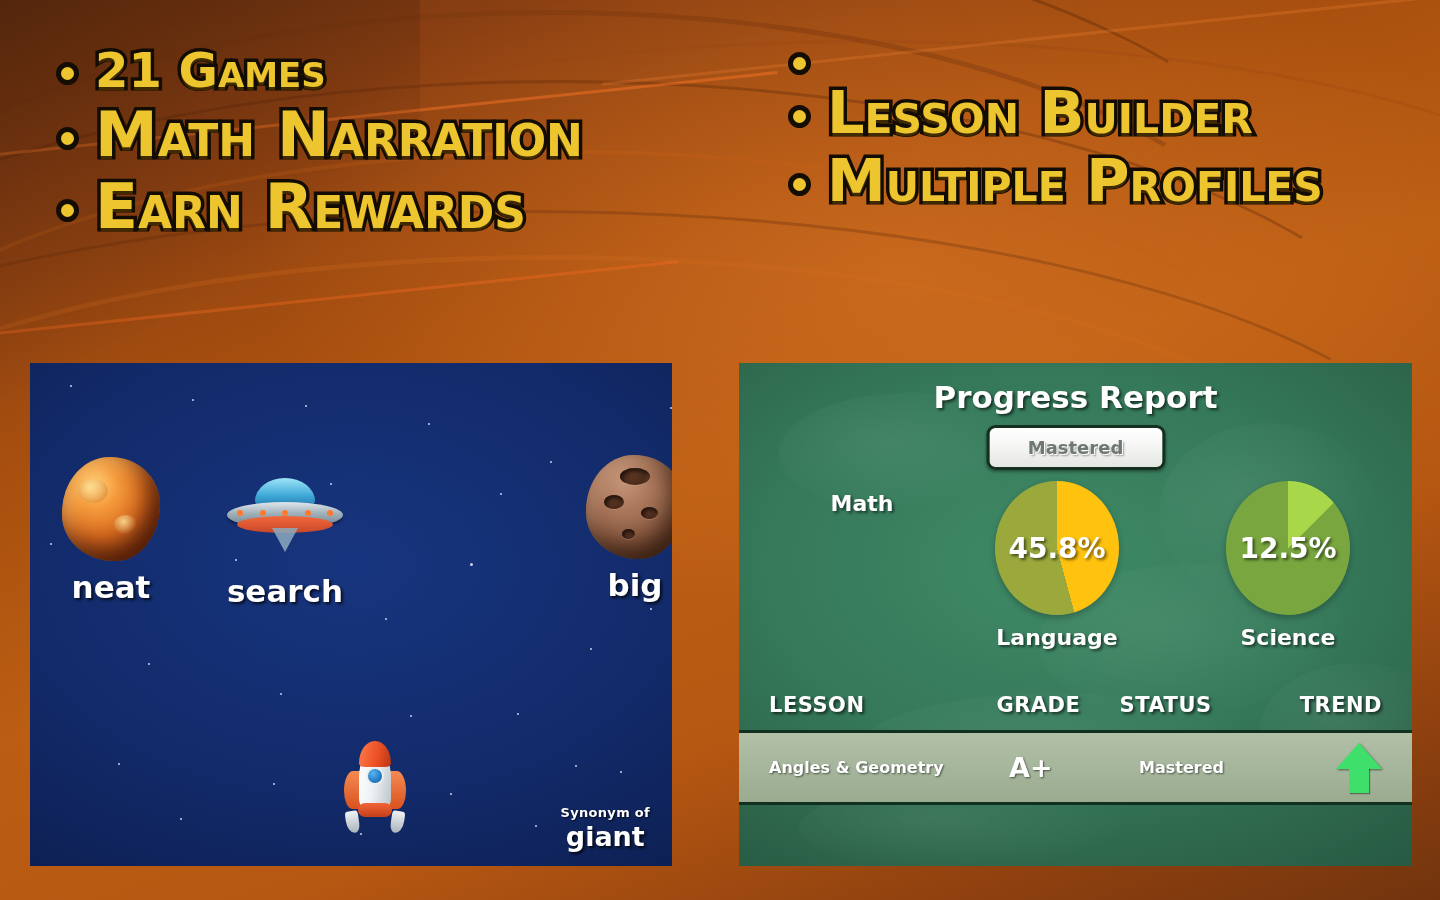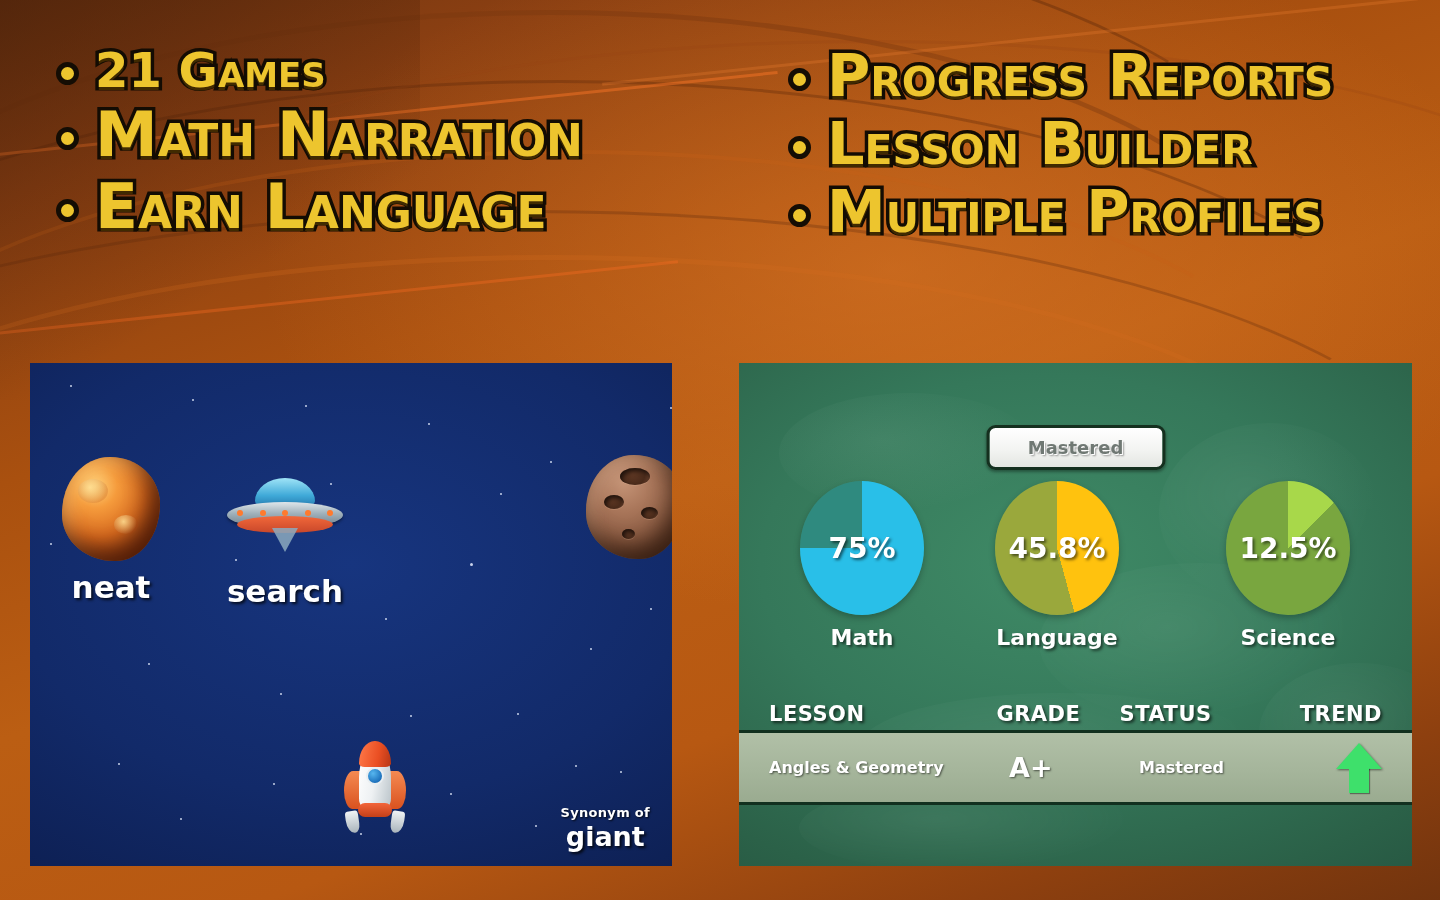--- a/index.html
+++ b/index.html
@@ -255,21 +255,21 @@
   .pie-label {
     margin-top:10px;
     font-family:"DejaVu Sans", sans-serif;
     font-weight:bold; font-size:22px; color:#ffffff;
     text-shadow:2px 2px 3px rgba(0,0,0,.55);
   }
 
   
   #lesson-table { position:absolute; left:0; top:330px; width:100%; }
   .tbl-head {
-    display:flex; align-items:flex-end; height:40px; padding:0 30px 4px 30px;
+    display:flex; height:40px; padding:0 30px 4px 30px;
     border-bottom:3px solid #12301f;
   }
   .tbl-head div {
     font-family:"DejaVu Sans", sans-serif;
     font-weight:bold; font-size:21px; color:#ffffff; letter-spacing:.5px;
     text-shadow:2px 2px 3px rgba(0,0,0,.6);
   }
   .c-lesson { width:240px; }
   .c-grade  { width:130px; }
   .c-status { width:190px; }
@@ -342,28 +342,27 @@
   <div class="feat-row">
     <span class="bullet"></span>
     <span class="feat-text fs-l1">21 Games</span>
   </div>
   <div class="feat-row">
     <span class="bullet"></span>
     <span class="feat-text fs-l2">Math Narration</span>
   </div>
   <div class="feat-row">
     <span class="bullet"></span>
-    <span class="feat-text fs-l3">Earn Language</span>
+    <span class="feat-text fs-l3">Earn Rewards</span>
   </div>
 </div>
 
 <div class="features feat-right">
   <div class="feat-row">
     <span class="bullet"></span>
-    <span class="feat-text fs-r1">Progress Reports</span>
   </div>
   <div class="feat-row">
     <span class="bullet"></span>
     <span class="feat-text fs-r2">Lesson Builder</span>
   </div>
   <div class="feat-row">
     <span class="bullet"></span>
     <span class="feat-text fs-r3">Multiple Profiles</span>
   </div>
 </div>
@@ -433,20 +432,21 @@
 
     <div class="word-item" style="left:530px; top:60px;">
       <div class="word-art">
         <div class="asteroid ast-brown">
           <span class="crater" style="width:30px;height:17px;left:34px;top:13px;"></span>
           <span class="crater" style="width:20px;height:14px;left:18px;top:40px;"></span>
           <span class="crater" style="width:17px;height:12px;left:55px;top:52px;"></span>
           <span class="crater" style="width:13px;height:10px;left:36px;top:74px;"></span>
         </div>
       </div>
+      <div class="word-label">big</div>
     </div>
   </div>
 
   <div id="rocket">
     <span class="fin l"></span>
     <span class="fin r"></span>
     <span class="body"></span>
     <span class="nose"></span>
     <span class="port"></span>
     <span class="skirt"></span>
@@ -463,31 +463,29 @@
 <div id="report-panel">
   <div id="chalk-tex">
       <span style="left: 40px; top: 30px; width: 260px; height: 120px; background: radial-gradient(at 40% 40%, rgba(220, 245, 230, 0.35), rgba(220, 245, 230, 0) 70%);"></span>
       <span style="left: 300px; top: 200px; width: 320px; height: 160px; background: radial-gradient(at 40% 40%, rgba(220, 245, 230, 0.35), rgba(220, 245, 230, 0) 70%);"></span>
       <span style="left: 120px; top: 330px; width: 400px; height: 110px; background: radial-gradient(at 40% 40%, rgba(220, 245, 230, 0.35), rgba(220, 245, 230, 0) 70%);"></span>
       <span style="left: 420px; top: 60px; width: 220px; height: 180px; background: radial-gradient(at 40% 40%, rgba(220, 245, 230, 0.35), rgba(220, 245, 230, 0) 70%);"></span>
       <span style="left: 520px; top: 300px; width: 200px; height: 140px; background: radial-gradient(at 40% 40%, rgba(220, 245, 230, 0.35), rgba(220, 245, 230, 0) 70%);"></span>
       <span style="left: 60px; top: 420px; width: 340px; height: 90px; background: radial-gradient(at 40% 40%, rgba(220, 245, 230, 0.35), rgba(220, 245, 230, 0) 70%);"></span>
     </div>
 
+  <div id="report-title">Progress Report</div>
 
   <div id="student-button">
     <span>Mastered</span>
   </div>
 
   <div id="pies">
 
     <div class="pie-cell" style="left:28px;">
-      <div class="pie" id="pie-0" style="background: conic-gradient(rgb(41, 191, 232) 0deg, rgb(41, 191, 232) 270deg, rgb(47, 138, 127) 270deg, rgb(47, 138, 127) 360deg);">
-        <div class="pie-value">75%</div>
-      </div>
       <div class="pie-label">Math</div>
     </div>
 
     <div class="pie-cell" style="left:223px;">
       <div class="pie" id="pie-1" style="background: conic-gradient(rgb(255, 194, 14) 0deg, rgb(255, 194, 14) 164.88deg, rgb(154, 168, 60) 164.88deg, rgb(154, 168, 60) 360deg);">
         <div class="pie-value">45.8%</div>
       </div>
       <div class="pie-label">Language</div>
     </div>
 

